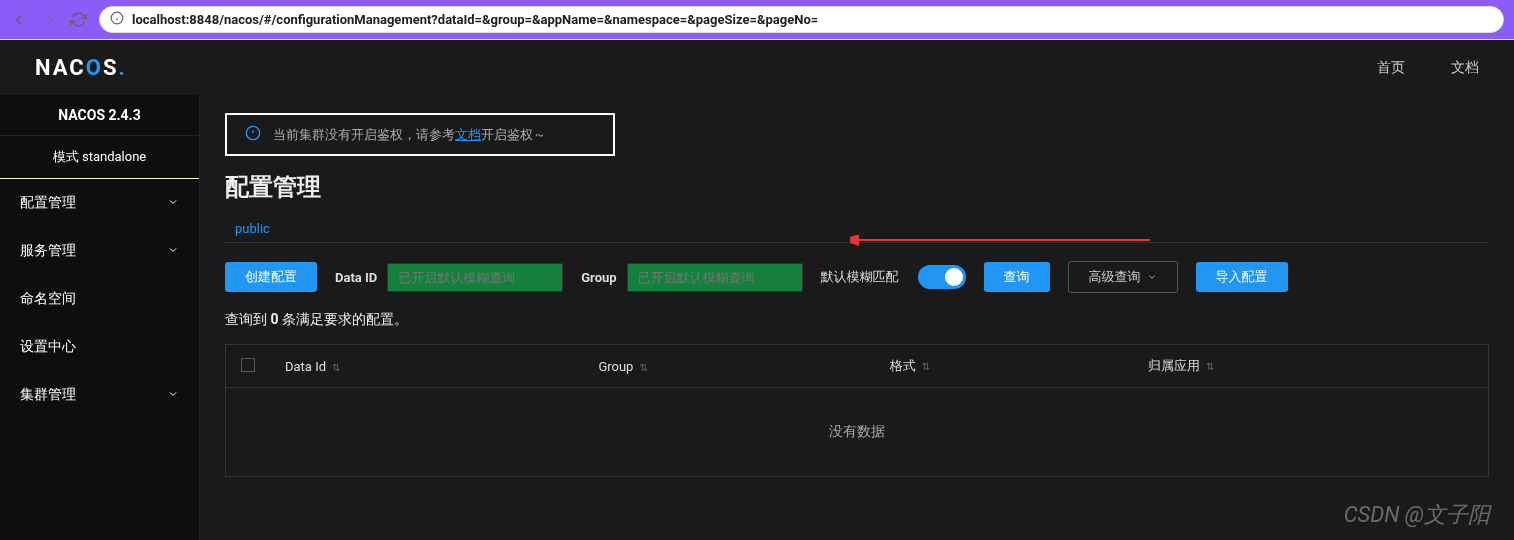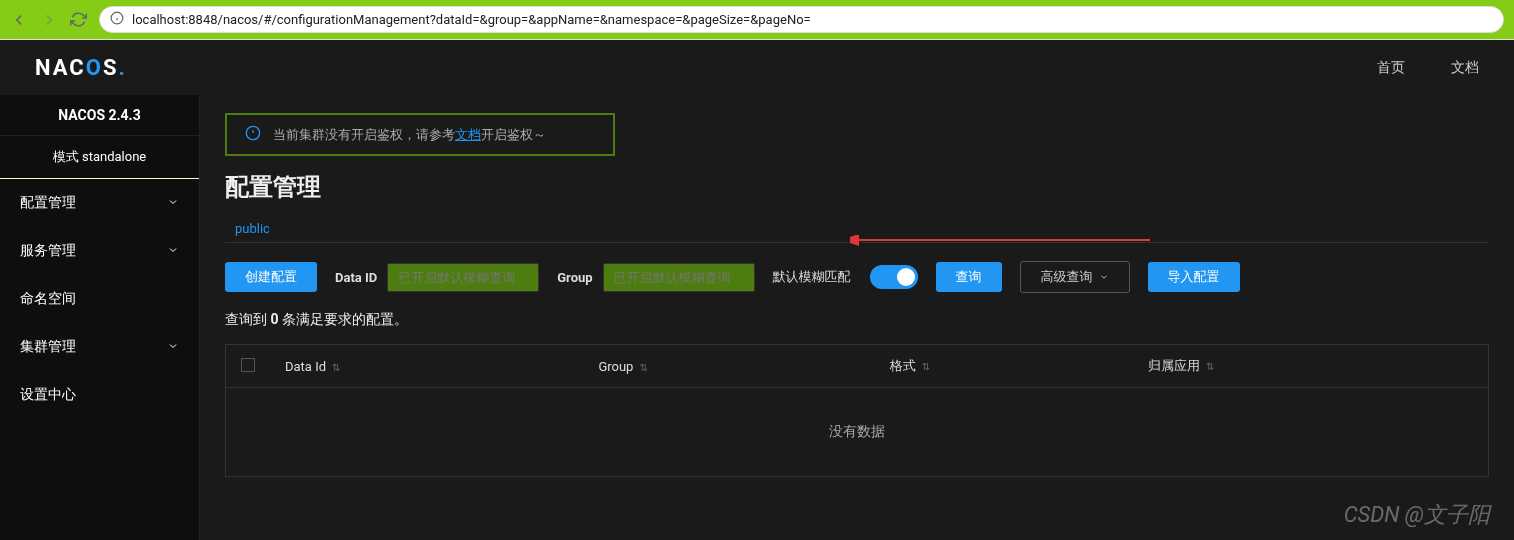--- a/index.html
+++ b/index.html
@@ -1,18 +1,18 @@
 <!DOCTYPE html>
 <html><head>
   <meta charset="utf-8">
   <style>
     * { margin: 0; padding: 0; box-sizing: border-box; font-family: -apple-system, BlinkMacSystemFont, "Segoe UI", Roboto, "Helvetica Neue", Arial, sans-serif; }
     body { background: #0a0a0a; color: #fff; }
     
-    .browser-bar { height: 40px; background: #84cc16; display: flex; align-items: center; padding: 0 10px; gap: 12px; border-bottom: 1px solid #ddd; }
+    .browser-bar { height: 40px; background: #8b5cf6; display: flex; align-items: center; padding: 0 10px; gap: 12px; border-bottom: 1px solid #ddd; font-weight: bold; }
     .nav-icon { color: #5f6368; cursor: pointer; display: flex; align-items: center; }
     .url-box { flex: 1; display: flex; align-items: center; gap: 8px; padding: 4px 10px; background: #fff; border: 1px solid #ddd; border-radius: 16px; color: #333; font-size: 13px; }
     .url-info { color: #5f6368; }
     .url-text { color: #5f6368; }
     .url-text .path { color: #202124; }
     
     .header { height: 55px; background: #1a1a1a; display: flex; align-items: center; padding: 0 35px; justify-content: space-between; }
     .logo { font-size: 22px; font-weight: bold; letter-spacing: 2px; color: #fff; }
     .logo .o { color: #2196f3; }
     .logo .dot { color: #2196f3; }
@@ -20,39 +20,39 @@
     
     .main { display: flex; height: calc(100vh - 95px); }
     
     .sidebar { width: 200px; background: #0e0e0e; border-right: 1px solid #222; }
     .sidebar-top { text-align: center; padding: 12px 0; font-weight: bold; font-size: 14px; border-bottom: 1px solid #222; }
     .sidebar-mode { text-align: center; padding: 12px 0; font-size: 13px; border-bottom: 1px solid #fef9c3; }
     .sidebar-item { display: flex; align-items: center; justify-content: space-between; padding: 15px 20px; font-size: 14px; cursor: pointer; }
     
     .content { flex: 1; background: #1a1a1a; padding: 18px 25px; position: relative; overflow: hidden; }
     
-    .notice { border: 2px solid #4d7c0f; padding: 10px 18px; margin-bottom: 15px; display: flex; align-items: center; gap: 12px; max-width: 390px; font-size: 13px; }
+    .notice { border: 2px solid #ffffff; padding: 10px 18px; margin-bottom: 15px; display: flex; align-items: center; gap: 12px; max-width: 390px; font-size: 13px; }
     .notice-icon { color: #2196f3; flex-shrink: 0; }
     .notice-text { color: #aaa; }
     .notice-link { color: #2196f3; text-decoration: underline; cursor: pointer; }
     
     .arrow { position: absolute; top: 140px; left: 650px; pointer-events: none; }
     
     .page-title { font-size: 24px; margin-bottom: 12px; color: #eee; }
     
     .namespace-tab { padding: 6px 10px; font-size: 13px; border-bottom: 1px solid #333; margin-bottom: 18px; }
     .namespace-tab span { color: #2196f3; cursor: pointer; }
     
     .search-bar { display: flex; align-items: center; gap: 18px; margin-bottom: 18px; flex-wrap: wrap; }
     .btn { padding: 6px 20px; border: none; border-radius: 3px; font-size: 13px; cursor: pointer; }
     .btn-primary { background: #2196f3; color: #fff; }
     .btn-outline { background: transparent; border: 1px solid #555; color: #ccc; display: flex; align-items: center; gap: 6px; }
     .field { display: flex; align-items: center; gap: 10px; }
     .field-label { font-size: 13px; font-weight: bold; color: #ddd; }
-    .field-input { background: #4d7c0f; border: 1px solid #333; padding: 6px 10px; color: #ccc; font-size: 13px; width: 152px; border-radius: 2px; }
+    .field-input { background: #15803d; border: 1px solid #333; padding: 6px 10px; color: #ccc; font-size: 13px; width: 176px; border-radius: 2px; }
     
     .toggle-wrap { display: flex; align-items: center; gap: 19px; }
     .toggle-label { font-size: 13px; color: #ddd; }
     .toggle { width: 48px; height: 24px; background: #2196f3; border-radius: 12px; position: relative; cursor: pointer; }
     .toggle-knob { width: 18px; height: 18px; background: #fff; border-radius: 50%; position: absolute; top: 3px; right: 3px; }
     
     .result-text { font-size: 14px; margin-bottom: 15px; color: #eee; }
     .result-text strong { font-weight: bold; }
     
     .table { width: 100%; border-collapse: collapse; border: 1px solid #333; }
@@ -117,27 +117,27 @@
     <div class="sidebar-item">
       <span>服务管理</span>
       <span><svg width="12" height="12" viewBox="0 0 24 24" fill="none" stroke="currentColor" stroke-width="2">
             <polyline points="6 9 12 15 18 9"></polyline>
           </svg></span>
     </div>
     <div class="sidebar-item">
       <span>命名空间</span>
     </div>
     <div class="sidebar-item">
+      <span>设置中心</span>
+    </div>
+    <div class="sidebar-item">
       <span>集群管理</span>
       <span><svg width="12" height="12" viewBox="0 0 24 24" fill="none" stroke="currentColor" stroke-width="2">
             <polyline points="6 9 12 15 18 9"></polyline>
           </svg></span>
-    </div>
-    <div class="sidebar-item">
-      <span>设置中心</span>
     </div>
   </div>
 
   <div class="content">
     <div class="notice">
       <span class="notice-icon"><svg width="16" height="16" viewBox="0 0 24 24" fill="none" stroke="currentColor" stroke-width="2">
             <circle cx="12" cy="12" r="10"></circle>
             <line x1="12" y1="8" x2="12" y2="12"></line>
             <line x1="12" y1="16" x2="12.01" y2="16"></line>
           </svg></span>

